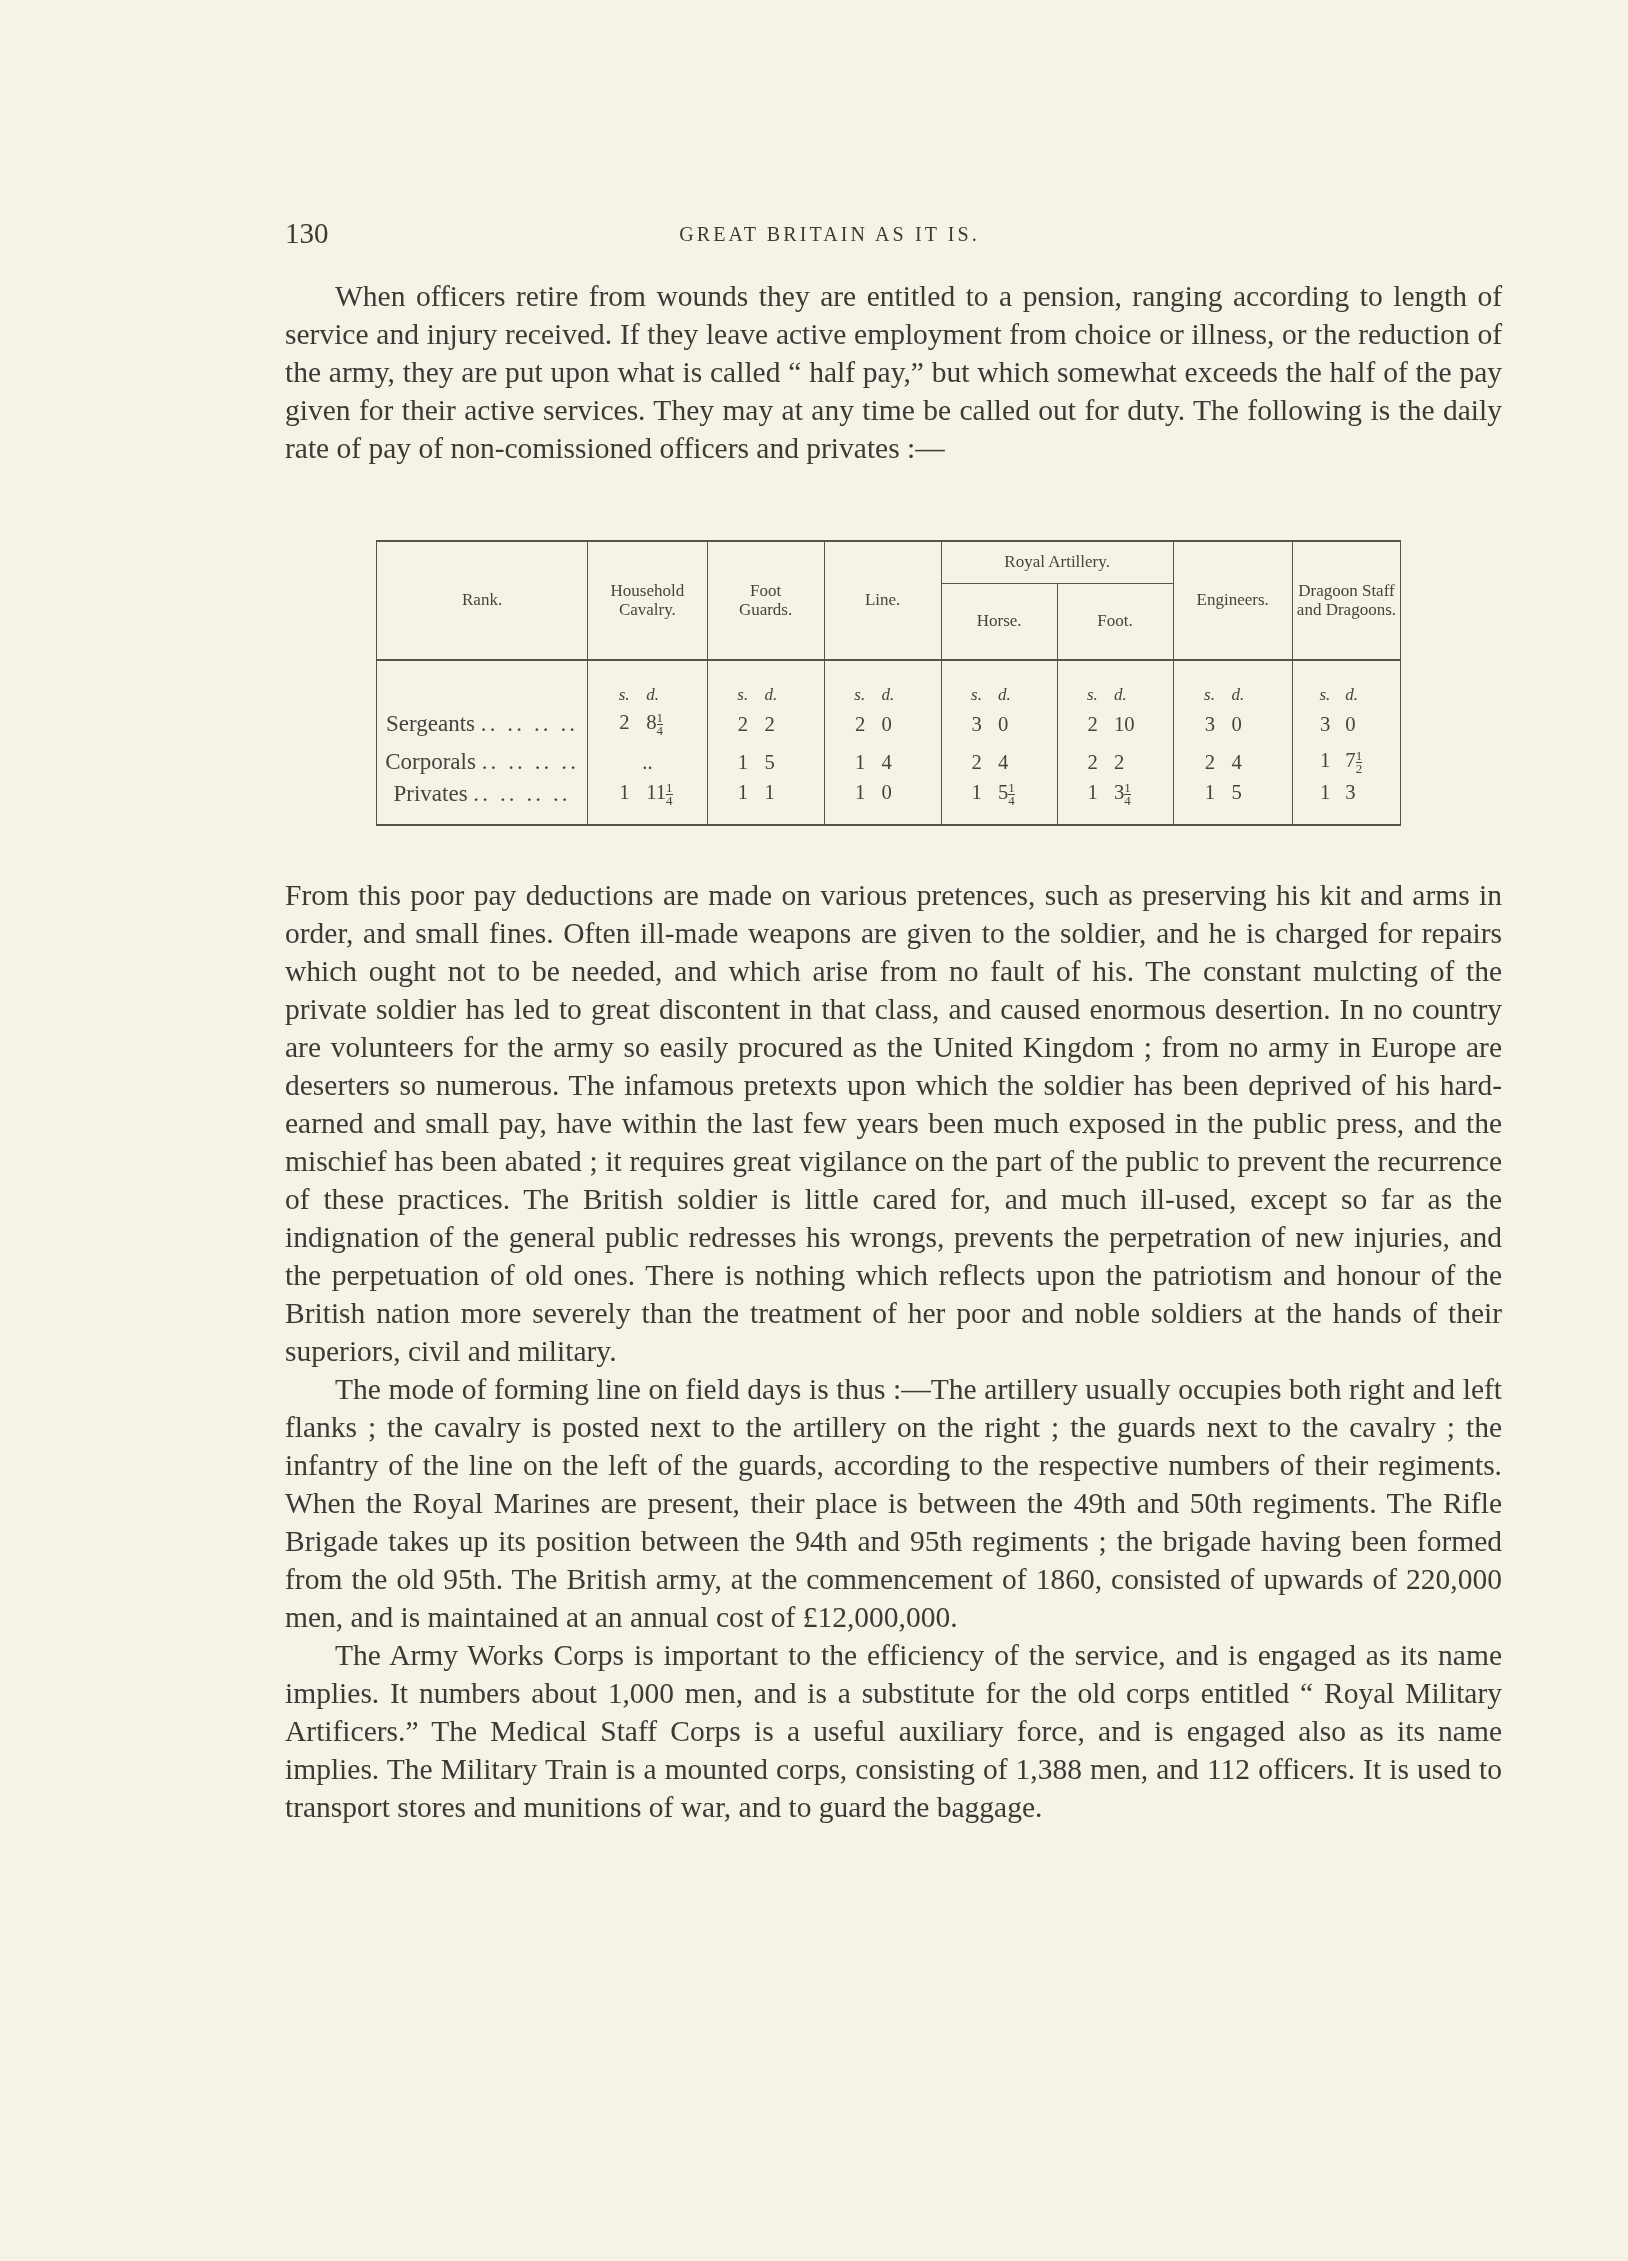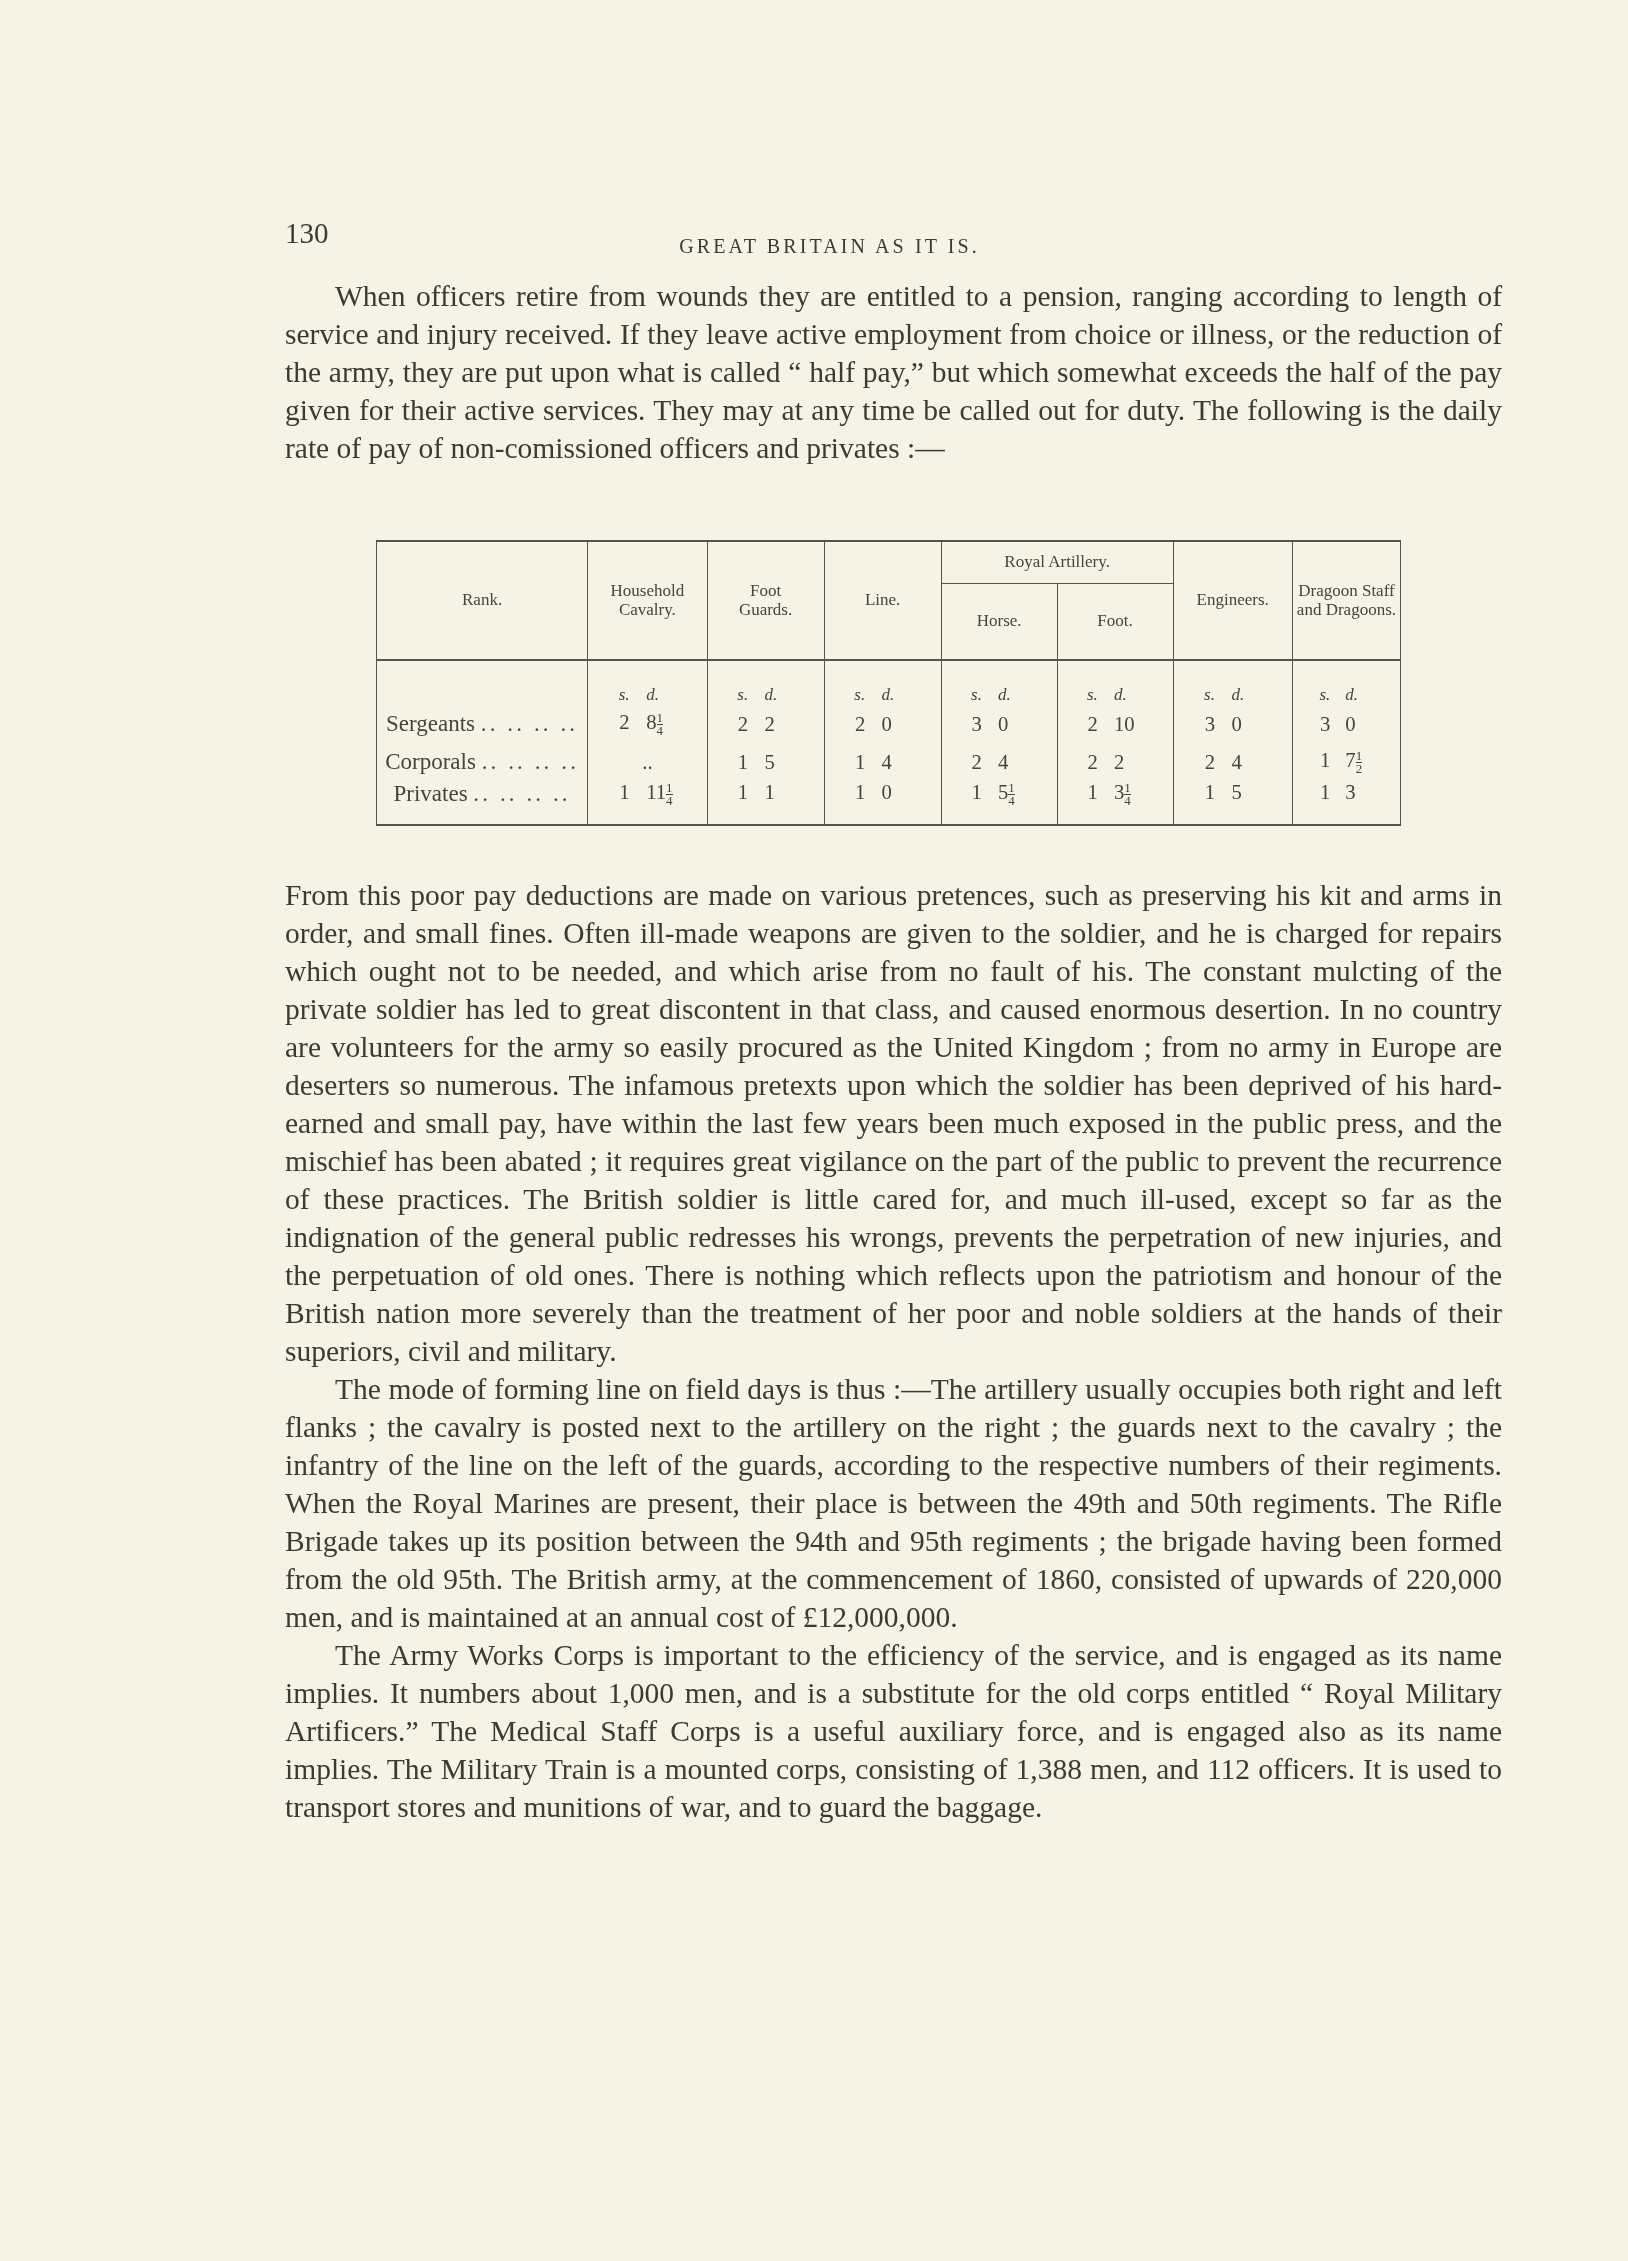--- a/index.html
+++ b/index.html
@@ -13,21 +13,20 @@
     }
     .page-number {
       position: absolute; left: 285px; top: 217px;
       font-size: 29px; letter-spacing: 0px;
     }
     .running-head {
       position: absolute; left: 0; width: 1628px; top: 223px;
       text-align: center; font-size: 20px; letter-spacing: 3.1px;
       padding-left: 31px; box-sizing: border-box;
       text-transform: uppercase;
-      margin-top: 12px;
     }
     .body-text {
       position: absolute; left: 285px; width: 1217px;
       font-size: 29.5px; line-height: 38px;
       text-align: justify; text-align-last: auto;
     }
     .body-text p { margin: 0; }
     .indent { text-indent: 50px; }
     .para1 { top: 277px; }
     .para2 { top: 876px; }

